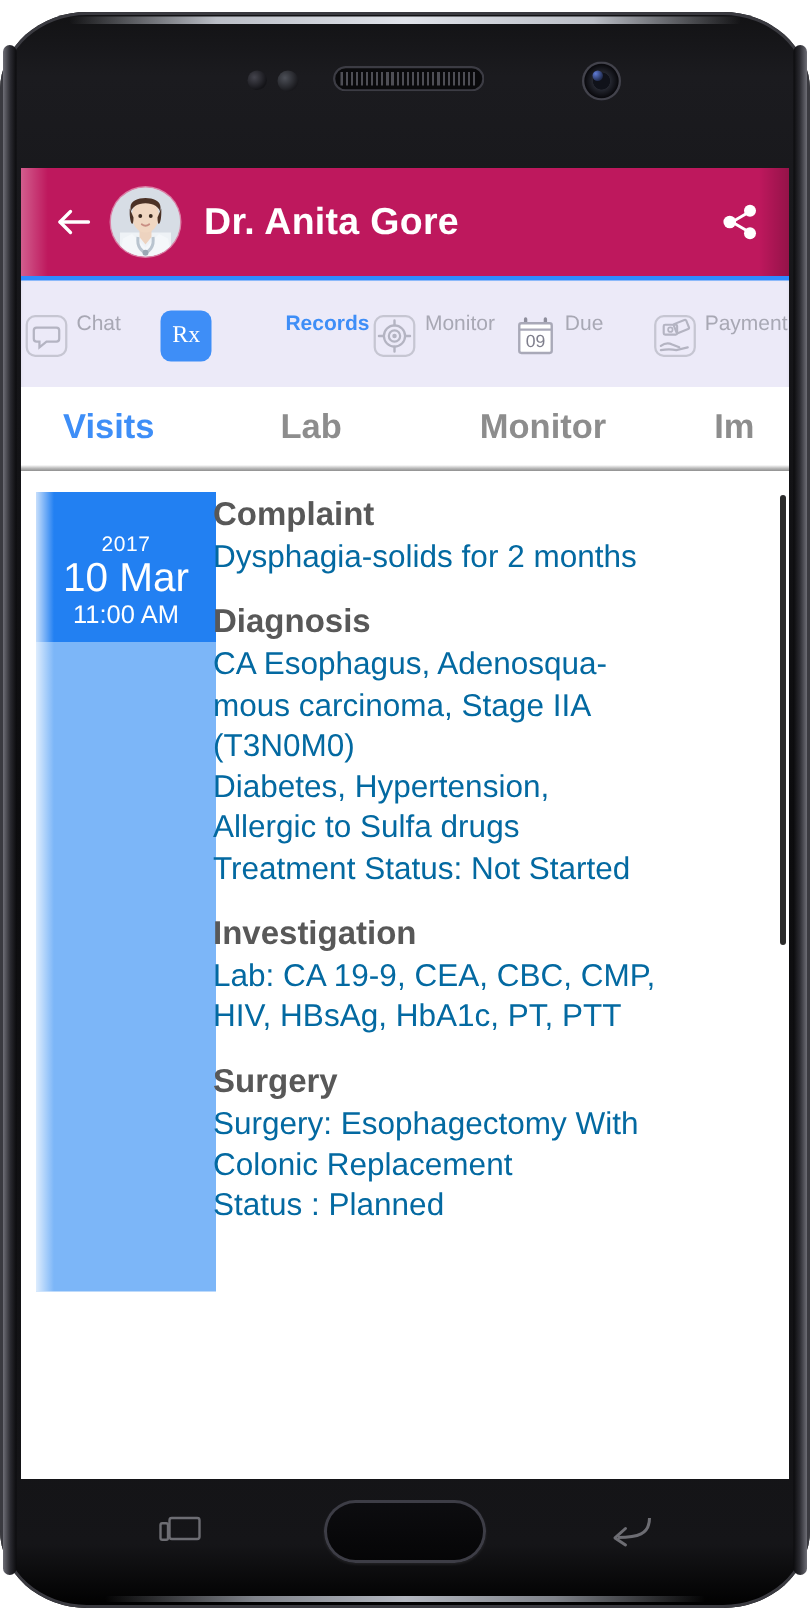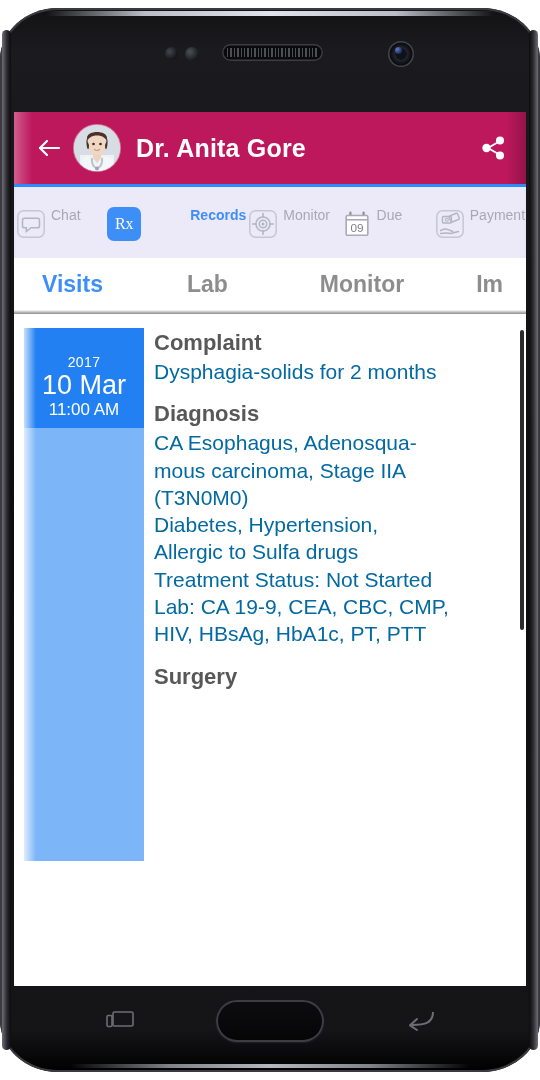--- a/index.html
+++ b/index.html
@@ -143,21 +143,21 @@
   }
   .rail-year { font-size: 14px; letter-spacing: .4px; }
   .rail-date { font-size: 27px; font-weight: normal; line-height: 1.05; text-align: center; }
   .rail-time { font-size: 17px; }
   .rail-gloss {
     position: absolute; left: 0; top: 0; width: 12px; height: 533px;
     background: linear-gradient(90deg, rgba(255,255,255,.75), rgba(255,255,255,0));
   }
 
   .card-body {
-    position: absolute; left: 140px; top: 14px; right: 8px;
+    position: absolute; left: 128px; top: 14px; right: 8px;
     padding-right: 8px;
   }
   .sec-title {
     font-size: 22px; font-weight: bold; color: #585858; margin-top: 16px; margin-bottom: 2px;
   }
   .sec-title.first { margin-top: 2px; }
   .sec-text {
     font-size: 21px; color: #0369a1; line-height: 1.30; white-space: pre-line;
   }
 
@@ -322,24 +322,28 @@
         <div class="sec-text">Dysphagia-solids for 2 months</div>
 
         <div class="sec-title">Diagnosis</div>
         <div class="sec-text">CA Esophagus, Adenosqua-
 mous carcinoma, Stage IIA
 (T3N0M0)
 Diabetes, Hypertension,
 Allergic to Sulfa drugs
 Treatment Status: Not Started</div>
 
+        <div class="sec-title">Investigation</div>
         <div class="sec-text">Lab: CA 19-9, CEA, CBC, CMP,
 HIV, HBsAg, HbA1c, PT, PTT</div>
 
         <div class="sec-title">Surgery</div>
+        <div class="sec-text">Surgery: Esophagectomy With
+Colonic Replacement
+Status : Planned</div>
       </div>
 
       <div class="scroll-track">
         <div class="scroll-thumb"></div>
       </div>
     </div>
 
   </div>
 </div>
 

